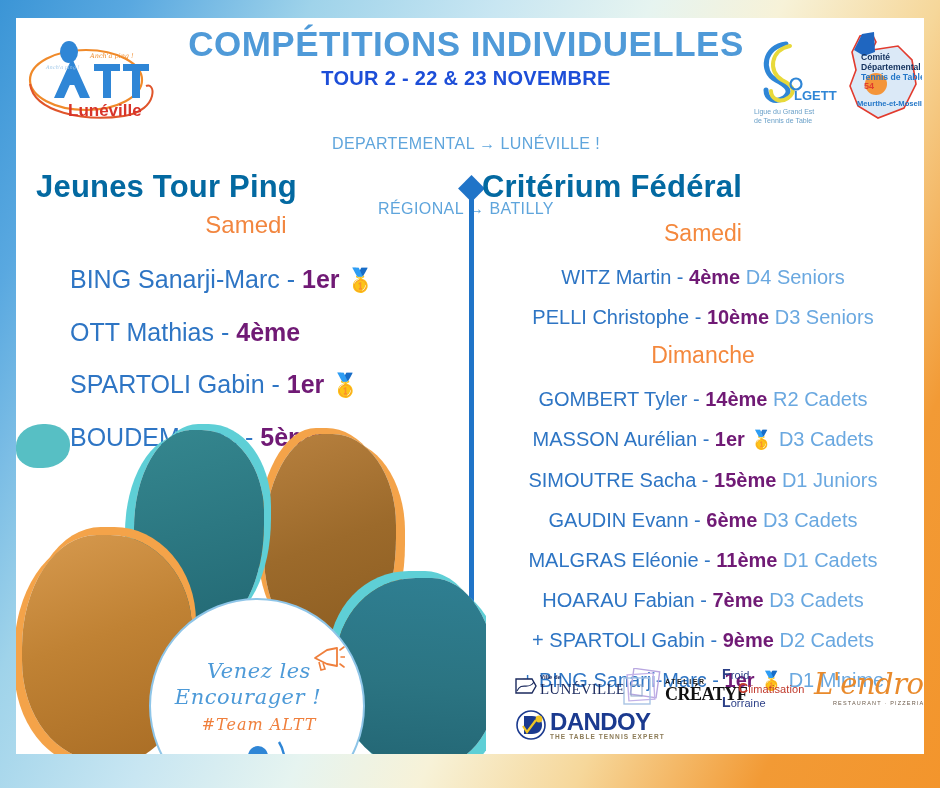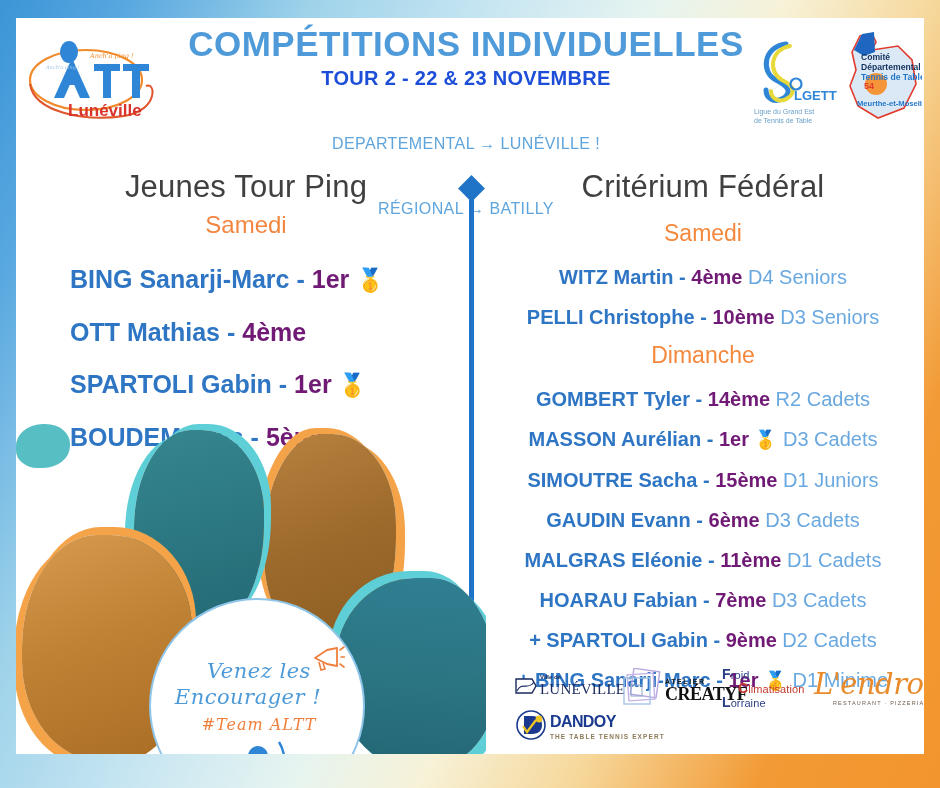--- a/index.html
+++ b/index.html
@@ -106,42 +106,41 @@
   }
   .diamond.top { top: -9px; }
   .diamond.bot { bottom: -9px; }
 
   
   .col { position: absolute; top: 148px; }
   #col-left  { left: 20px;  width: 420px; }
   #col-right { left: 466px; width: 442px; }
 
   .col-title {
-    color: #404040;
-    font-weight: normal;
-    text-align: center;
+    color: #0369a1;
+    font-weight: bold;
     letter-spacing: 0.2px;
   }
   #col-left .col-title  { font-size: 31px; line-height: 42px; }
   #col-right .col-title { font-size: 31px; line-height: 42px; }
 
   .day-label {
     color: #f2863f;
     font-size: 23px;
     text-align: center;
     line-height: 34px;
     font-weight: normal;
   }
   #col-right .day-label { color: #f4883d; }
 
   .entry {
     color: #2e75c4;
     white-space: nowrap;
   }
-  .entry .nm { font-weight: bold; margin-top: 41px; }
+  .entry .nm { font-weight: normal; margin-top: 41px; }
   .entry .rk { font-weight: bold; color: #701a75; }
   .entry .cat { font-weight: normal; color: #6aa8e0; }
   .entry .medal { font-size: 0.92em; }
 
   
   #col-left .entry {
     font-size: 25px;
     line-height: 30px;
     margin-top: 22px;
     padding-left: 34px;
@@ -285,21 +284,21 @@
   .end-name {
     font-family: "DejaVu Serif", serif;
     font-style: italic;
     font-size: 29px;
     color: #e98a2b;
     line-height: 32px;
     letter-spacing: -0.5px;
   }
   .end-sub { font-size: 5.5px; color: #6b5a4a; letter-spacing: 1.2px; text-align: center; }
 
-  .dd-name { font-size: 16px; color: #1b3a8f; font-weight: bold; letter-spacing: -0.6px; line-height: 23px; }
+  .dd-name { font-size: 24px; color: #1b3a8f; font-weight: bold; letter-spacing: -0.6px; line-height: 23px; }
   .dd-sub  { font-size: 6.5px; color: #8c7b57; letter-spacing: 1.1px; font-weight: bold; }
 </style>
 </head>
 <body>
 
 <div id="poster">
   <div id="canvas">
 
     <div id="header">
 

